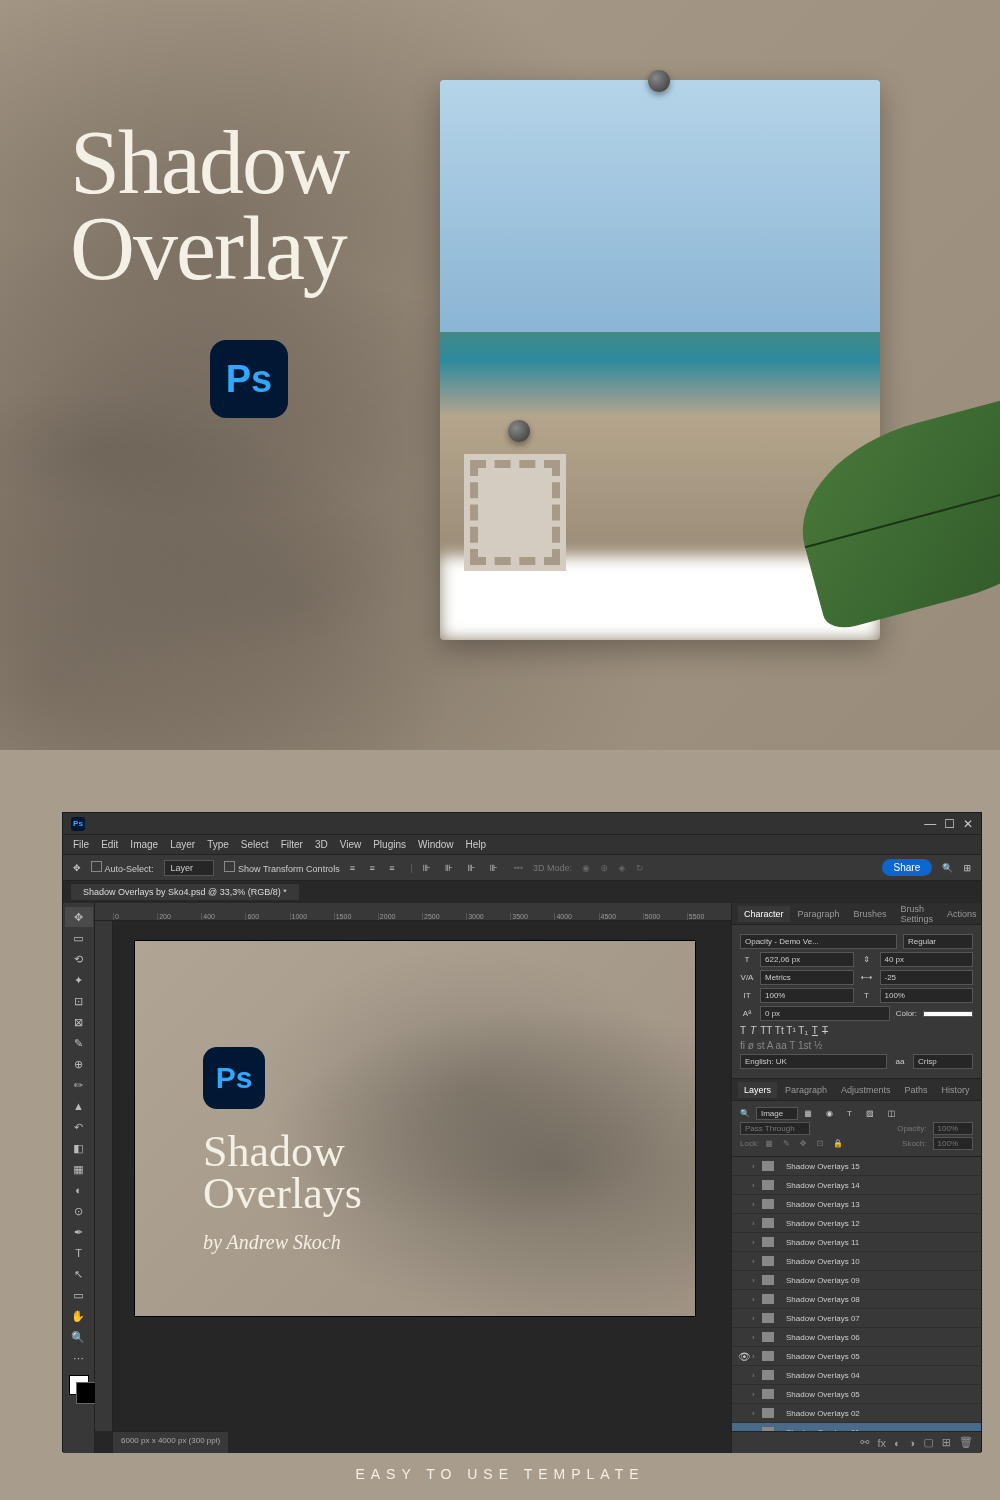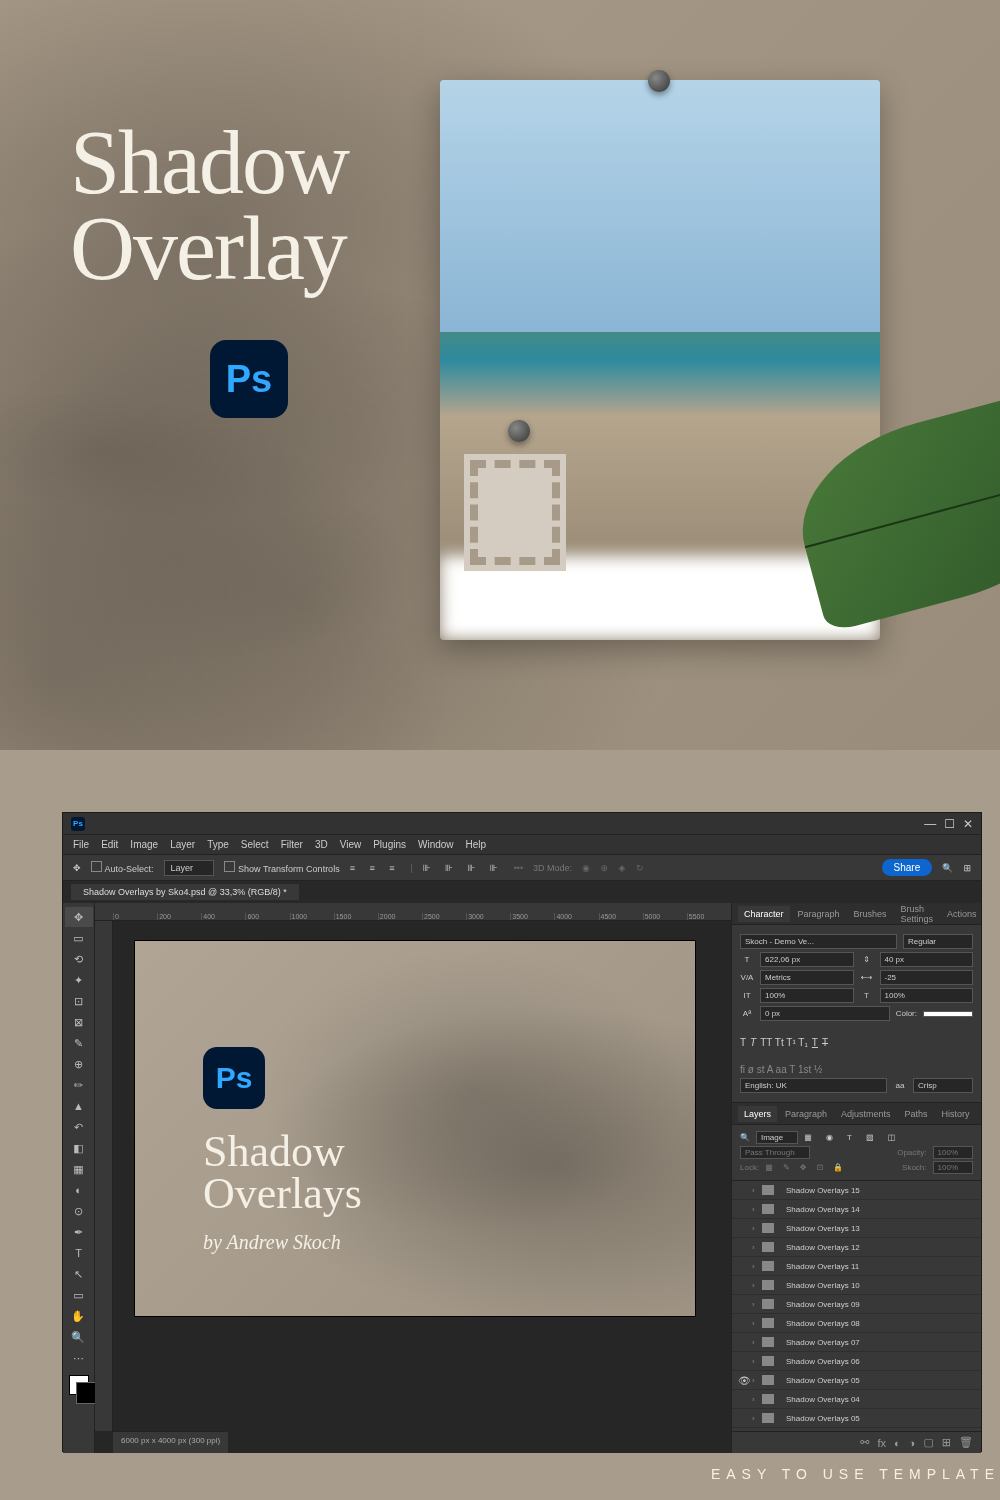--- a/index.html
+++ b/index.html
@@ -53,34 +53,34 @@
 .canvas-author{position:absolute;top:290px;left:68px;font-family:cursive;font-size:20px;color:#f5f0e6;font-style:italic}
 .status{position:absolute;bottom:0;left:18px;height:22px;background:#383838;font-size:8px;color:#aaa;padding:4px 8px;border-top:1px solid #222}
 .panels{width:250px;background:#383838;border-left:1px solid #222;display:flex;flex-direction:column;font-size:9px}
 .panel-tabs{height:22px;display:flex;align-items:center;gap:2px;padding:0 6px;background:#2e2e2e;border-bottom:1px solid #222}
 .panel-tabs span{padding:3px 6px;color:#999}
 .panel-tabs span.active{color:#fff;background:#383838}
 .char-panel{padding:6px 8px;border-bottom:1px solid #222}
 .char-row{display:flex;align-items:center;gap:6px;margin:3px 0;font-size:8px}
 .char-row .fld{flex:1;background:#262626;padding:2px 4px;border:1px solid #555;color:#ccc}
 .char-row .lbl{width:14px;text-align:center}
-.char-icons{display:flex;gap:4px;margin-top:16px;font-size:10px}
+.char-icons{display:flex;gap:4px;margin-top:4px;font-size:10px}
 .layers-panel{flex:1;display:flex;flex-direction:column;overflow:hidden}
 .layers-header{padding:4px 8px;border-bottom:1px solid #222}
 .layers-header .row{display:flex;align-items:center;gap:6px;margin:2px 0;font-size:8px}
 .layers-header .sel{background:#262626;padding:1px 14px 1px 4px;border:1px solid #555}
 .layers-list{flex:1;overflow-y:auto}
 .layer{display:flex;align-items:center;height:19px;padding:0 6px;border-bottom:1px solid #2e2e2e}
 .layer.sel{background:#4a6a8a}
 .layer .eye{width:14px;font-size:10px}
 .layer .chev{width:10px;font-size:8px;color:#888}
 .layer .fold-icon{width:12px;height:10px;background:#888;margin-right:4px}
 .layer .nm{flex:1;font-size:8px;padding-left:8px}
 .layers-footer{height:22px;display:flex;align-items:center;justify-content:flex-end;gap:8px;padding:0 8px;border-top:1px solid #222;font-size:11px;color:#999}
-.footer-text{position:absolute;bottom:18px;left:0;right:0;text-align:right;color:#f5f0e6;font-size:14px;letter-spacing:6px;font-weight:300}
+.footer-text{position:absolute;bottom:18px;left:0;right:0;text-align:center;color:#f5f0e6;font-size:14px;letter-spacing:6px;font-weight:300}
 </style>
 </head>
 <body>
 
 <div class="hero">
   <div class="photo"></div>
   <div class="pin pin1"></div>
   <div class="pin pin2"></div>
   <div class="leaf"></div>
   <div class="stamp"></div>
@@ -191,21 +191,21 @@
       <div class="panels">
         <div class="panel-tabs" id="ptabs-top">
             <span class="active">Character</span>
             <span>Paragraph</span>
             <span>Brushes</span>
             <span>Brush Settings</span>
             <span>Actions</span>
           </div>
         <div class="char-panel">
           <div class="char-row">
-              <span class="fld">Skoch - Demo Ve...</span>
+              <span class="fld">Opacity - Demo Ve...</span>
               <span class="fld" style="max-width:70px">Regular</span>
             </div>
           <div class="char-row">
               <span class="lbl">T</span>
               <span class="fld">622,06 px</span>
               <span class="lbl">⇕</span>
               <span class="fld">40 px</span>
             </div>
           <div class="char-row">
               <span class="lbl">V/A</span>

